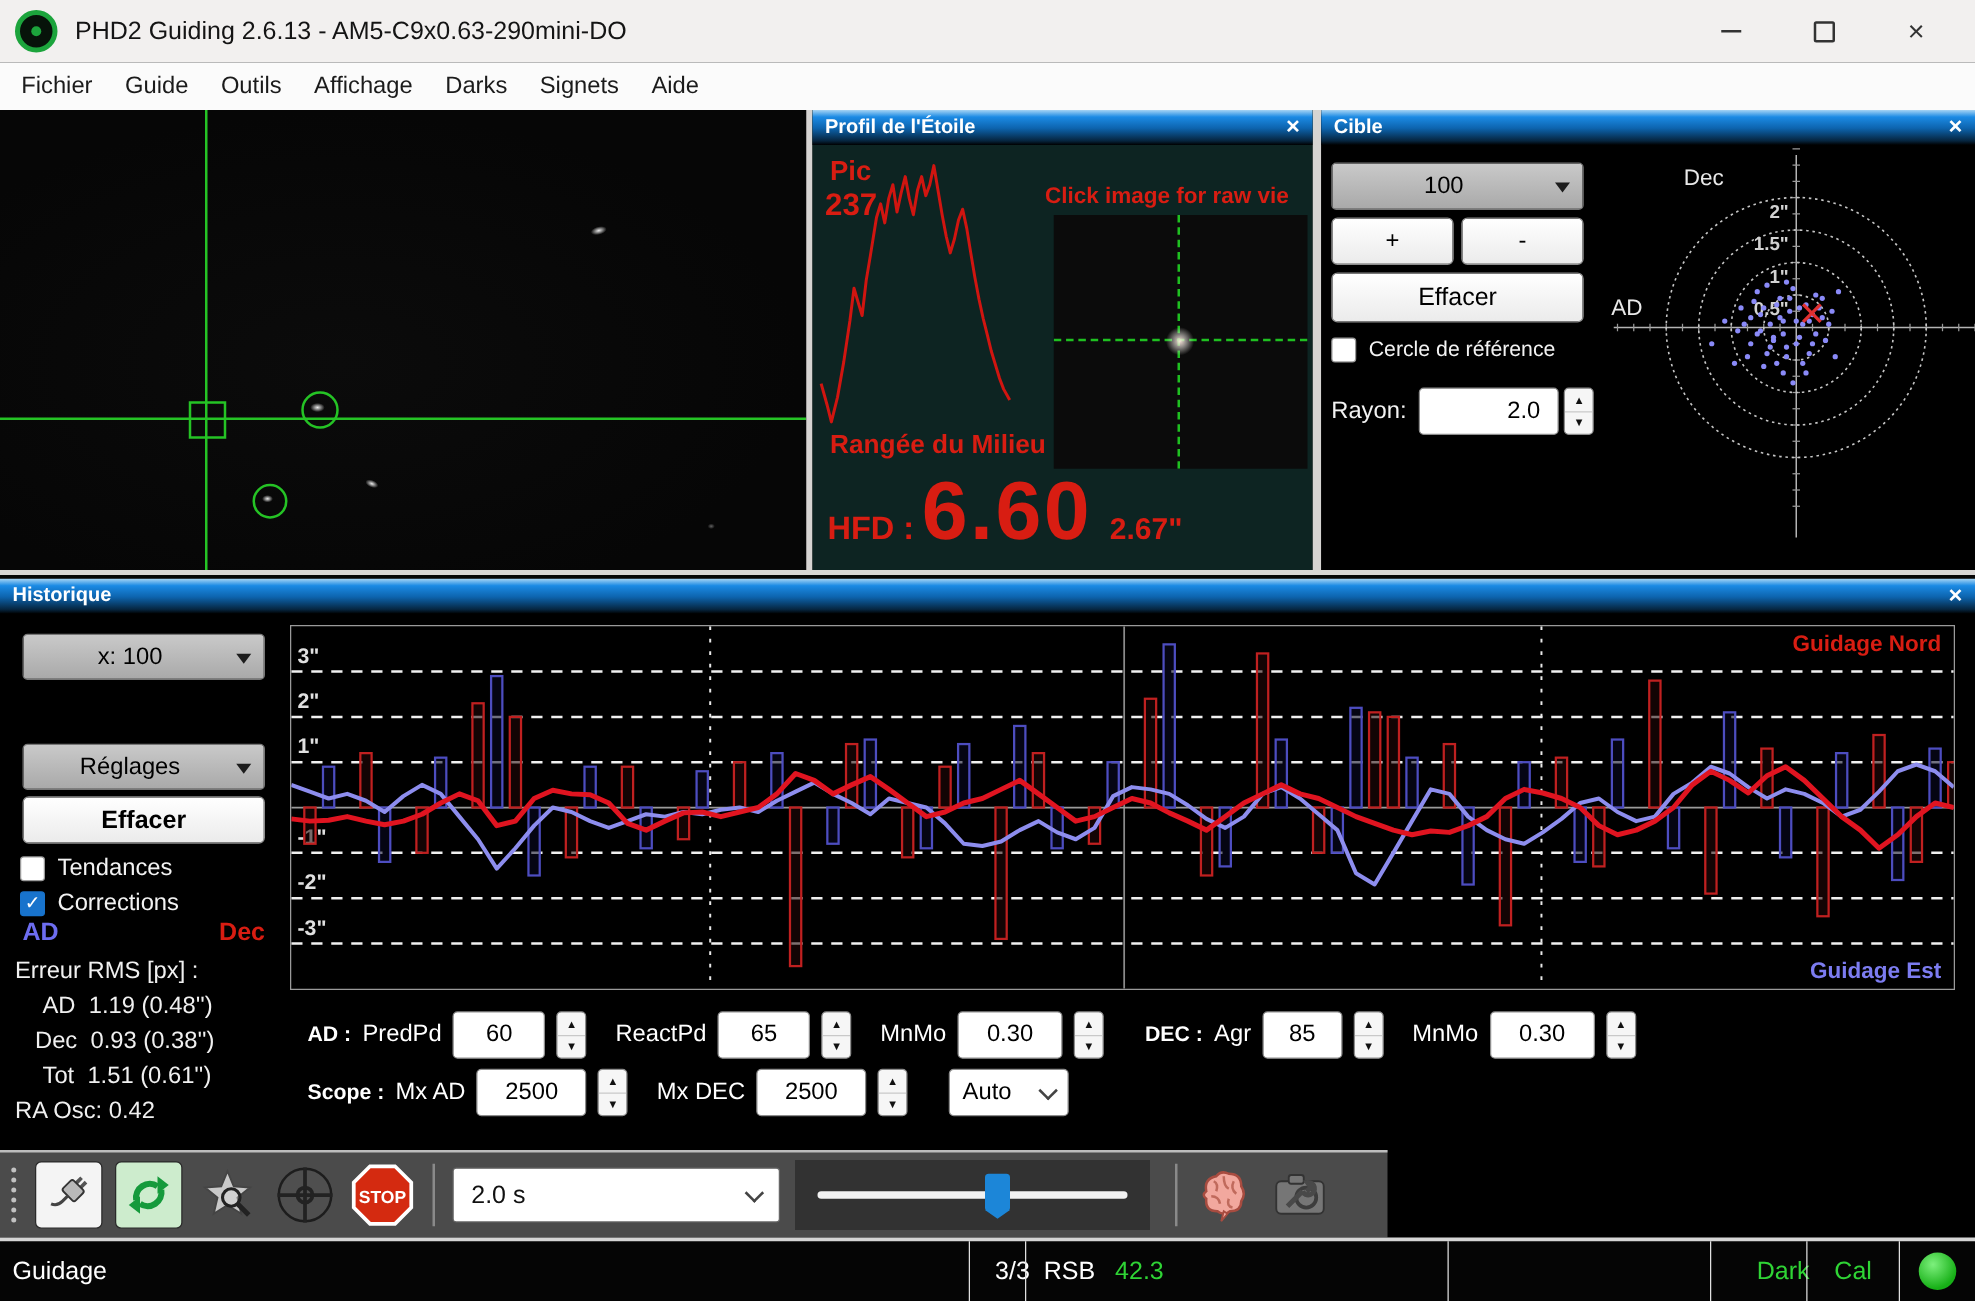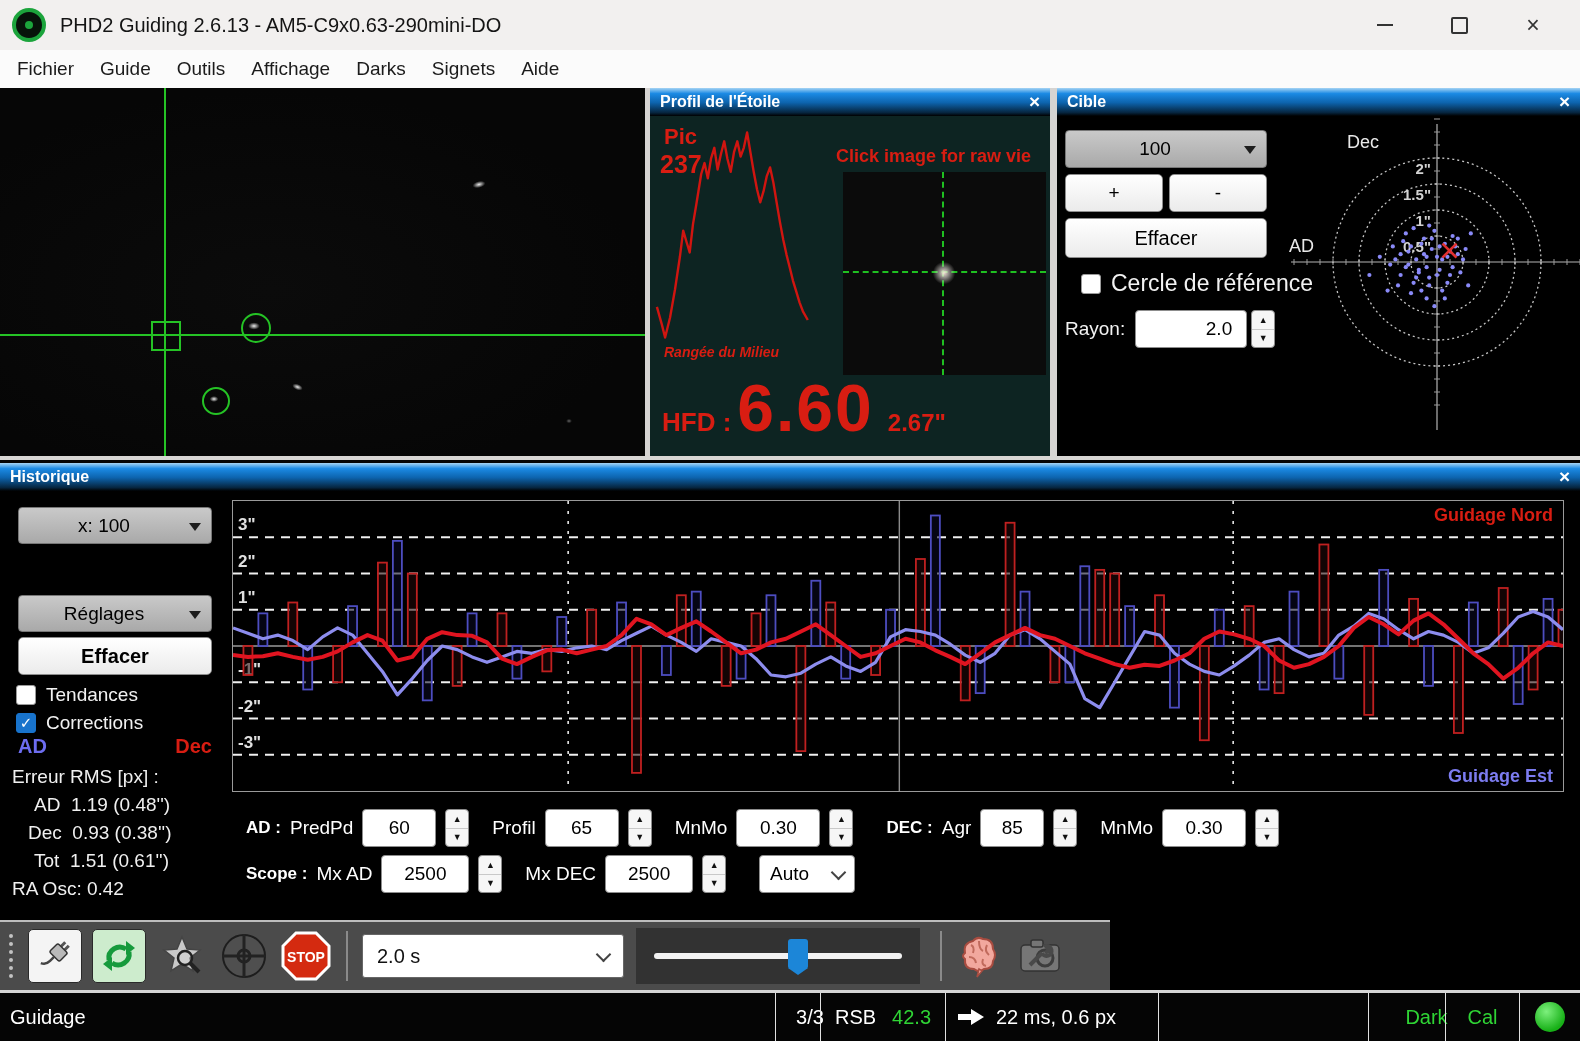--- a/index.html
+++ b/index.html
@@ -47,42 +47,42 @@
   .red{color:#d81d12;}
   #pic-label{left:14px;top:36px;font-size:22px;font-weight:bold;}
   #pic-value{left:10px;top:62px;font-size:25px;font-weight:bold;}
   #profile-svg{left:2px;top:30px;}
   #click-raw{left:186px;top:58px;font-size:18px;font-weight:bold;white-space:nowrap;width:212px;overflow:hidden;}
   #star-thumb{left:193px;top:84px;width:203px;height:203px;background:#0b0b0b;overflow:hidden;}
   #thumb-cross-v{left:99px;top:0;width:0;height:203px;border-left:2px dashed #1fc021;}
   #thumb-cross-h{left:0;top:99px;width:203px;height:0;border-top:2px dashed #1fc021;}
   #thumb-star{left:86px;top:86px;width:30px;height:30px;border-radius:50%;
       background:radial-gradient(closest-side,rgba(255,235,225,.95) 0%,rgba(230,225,220,.55) 35%,rgba(200,200,200,0) 75%);}
-  #range-label{left:14px;top:256px;font-size:14px;font-weight:bold;font-style:italic;}
+  #range-label{left:14px;top:256px;font-size:21px;font-weight:bold;}
   #hfd-row{left:12px;top:288px;display:flex;align-items:baseline;}
   #hfd-label{font-size:26px;font-weight:bold;}
   #hfd-value{font-size:66px;font-weight:bold;letter-spacing:2px;margin-left:6px;line-height:64px;}
   #hfd-arcsec{font-size:24px;font-weight:bold;margin-left:14px;}
 
   
   #target-panel{left:1057px;top:88px;width:523px;height:368px;background:#000;}
   .btn3d{background:linear-gradient(#ffffff,#ebebeb);border:1px solid #8d8d8d;border-radius:5px;color:#000;
          display:flex;align-items:center;justify-content:center;font-size:19px;box-sizing:border-box;}
   .dd-gray{background:linear-gradient(#c9c9c9,#a9a9a9);border:1px solid #777;border-radius:4px;color:#000;
            display:flex;align-items:center;font-size:19px;box-sizing:border-box;}
   .dd-gray .lab{flex:1;text-align:center;}
   .arr-down{width:0;height:0;border:6px solid transparent;border-top:8px solid #1d1d1d;margin:8px 10px 0 0;}
   #tp-zoom{left:8px;top:42px;width:202px;height:38px;}
   #tp-plus{left:8px;top:86px;width:98px;height:38px;}
   #tp-minus{left:112px;top:86px;width:98px;height:38px;}
   #tp-clear{left:8px;top:130px;width:202px;height:40px;}
   .checkbox{width:20px;height:20px;border-radius:3px;background:#fff;border:1px solid #9a9a9a;box-sizing:border-box;}
   .checkbox.checked{background:#1873cc;border-color:#1873cc;color:#fff;font-size:15px;font-weight:bold;
                     display:flex;align-items:center;justify-content:center;line-height:18px;}
-  #tp-refcircle-row{left:24px;top:182px;display:flex;align-items:center;gap:10px;color:#f2f2f2;font-size:23px;}
+  #tp-refcircle-row{left:8px;top:182px;display:flex;align-items:center;gap:10px;color:#f2f2f2;font-size:17px;}
   #tp-radius-row{left:8px;top:222px;display:flex;align-items:center;gap:10px;color:#f2f2f2;font-size:19px;}
   .num-input{background:#fff;border:1px solid #8d8d8d;border-radius:4px;color:#000;display:flex;
              align-items:center;justify-content:center;font-size:19px;box-sizing:border-box;}
   .spin{width:24px;display:flex;flex-direction:column;border:1px solid #8d8d8d;border-radius:4px;overflow:hidden;background:#f6f6f6;box-sizing:border-box;}
   .spin span{flex:1;display:flex;align-items:center;justify-content:center;font-size:9px;color:#111;}
   .spin span:first-child{border-bottom:1px solid #c9c9c9;}
   #target-svg{left:228px;top:8px;}
 
   
   #history-panel{left:0;top:463px;width:1580px;height:457px;background:#000;}
@@ -472,21 +472,21 @@
     </div>
 
     <div class="param-row abs" style="top:346px;">
       <b>AD :</b>
       <span>PredPd</span>
       <span class="num-input pi" style="width:74px;">60</span>
       <span class="spin pspin">
           <span>▲</span>
           <span>▼</span>
         </span>
-      <span style="margin-left:14px;">Profil</span>
+      <span style="margin-left:14px;">ReactPd</span>
       <span class="num-input pi" style="width:74px;">65</span>
       <span class="spin pspin">
           <span>▲</span>
           <span>▼</span>
         </span>
       <span style="margin-left:14px;">MnMo</span>
       <span class="num-input pi" style="width:84px;">0.30</span>
       <span class="spin pspin">
           <span>▲</span>
           <span>▼</span>
@@ -618,27 +618,20 @@
     <div class="st-cell" style="left:0;width:775px;justify-content:flex-start;padding-left:10px;border-left:none;">
       <span>Guidage</span>
     </div>
     <div class="st-cell" style="left:775px;width:45px;padding-left:24px;">
       <span>3/3</span>
     </div>
     <div class="st-cell" style="left:820px;width:125px;gap:16px;">
       <span>RSB</span>
       <span class="green-txt">42.3</span>
     </div>
-    <div class="st-cell" style="left:945px;width:213px;gap:12px;justify-content:flex-start;padding-left:12px;">
-      <svg width="26" height="18">
-        <rect x="0" y="6" width="13" height="6" fill="#fff"></rect>
-          <polygon points="13,1 26,9 13,17" fill="#fff"></polygon>
-      </svg>
-      <span>22 ms, 0.6 px</span>
-    </div>
     <div class="st-cell" style="left:1158px;width:210px;"></div>
     <div class="st-cell green-txt" style="left:1368px;width:77px;padding-left:39px;">
       <span>Dark</span>
     </div>
     <div class="st-cell green-txt" style="left:1445px;width:74px;">
       <span>Cal</span>
     </div>
     <div class="st-cell" style="left:1519px;width:61px;">
       <span id="st-dot"></span>
     </div>

